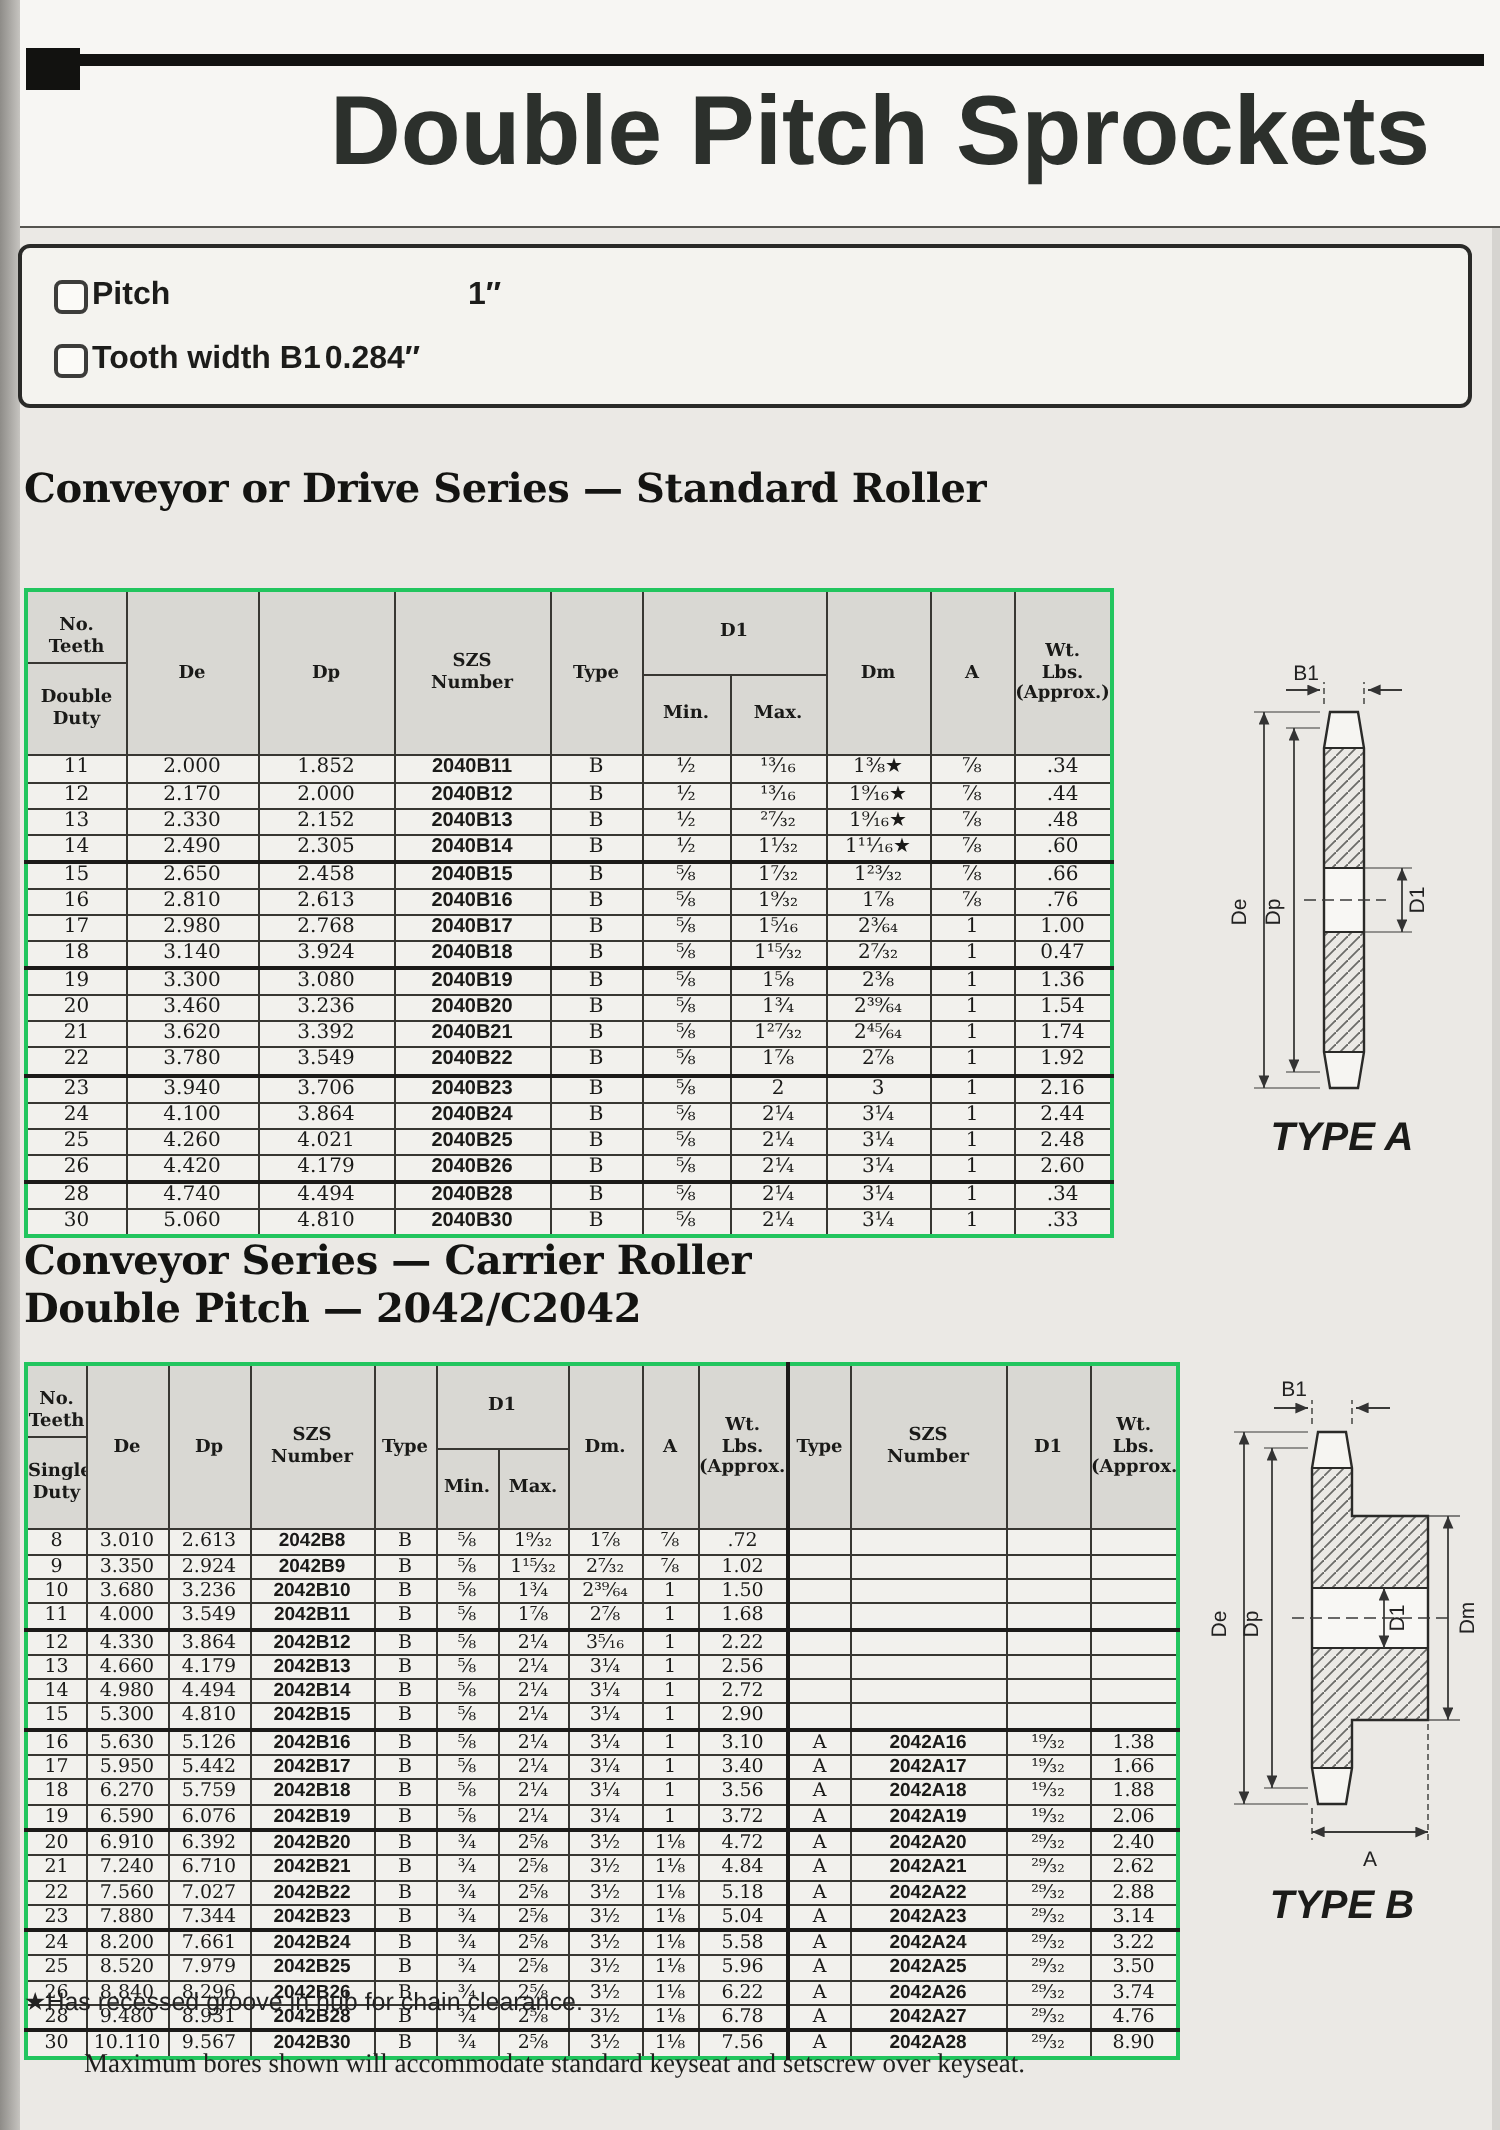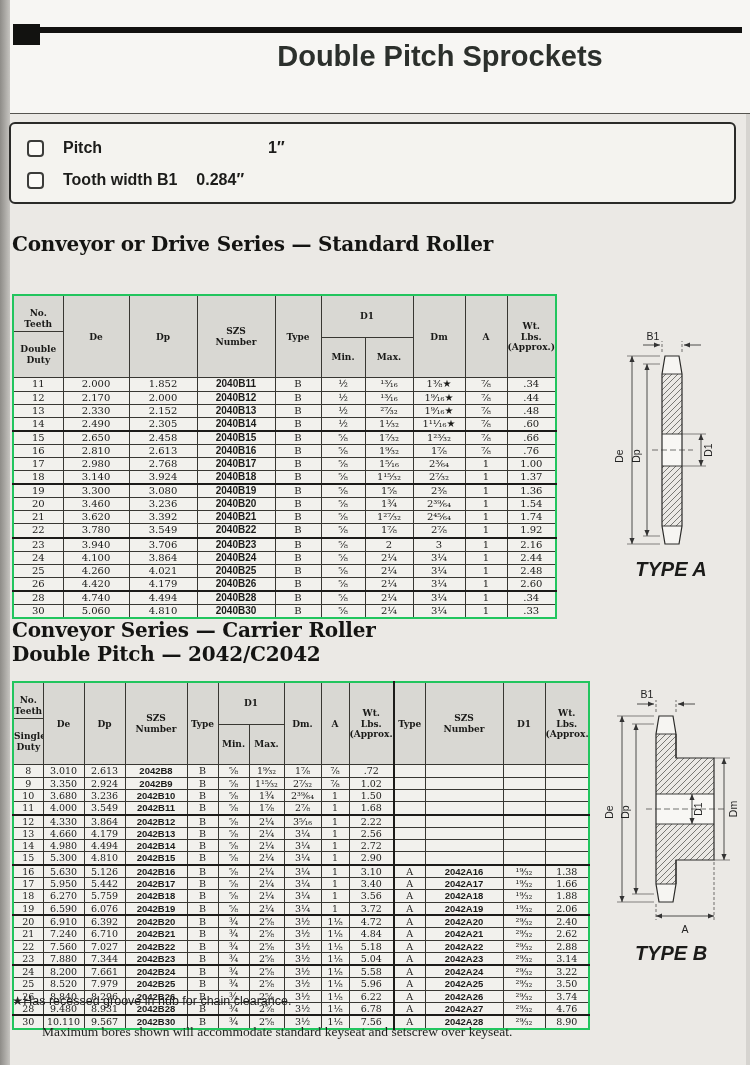--- a/index.html
+++ b/index.html
@@ -6,26 +6,26 @@
   .page{position:relative;width:750px;height:1065px;margin:0 auto;background:#ebe9e5;
         font-family:"DejaVu Serif","DejaVu Sans",serif;color:#1a1a18;overflow:hidden;}
   .edge-left{position:absolute;left:0;top:0;bottom:0;width:10px;
         background:linear-gradient(90deg,#8e8c88,#c6c4c0);}
   .edge-right{position:absolute;right:0;top:0;bottom:0;width:4px;background:#d6d4d0;}
   .band-top{position:absolute;left:10px;right:0;top:0;height:113px;background:#f7f6f3;
         border-bottom:1px solid #55544f;}
   .top-rule{position:absolute;left:14px;right:8px;top:27px;height:6px;background:#121210;}
   .top-square{position:absolute;left:13px;top:24px;width:27px;height:21px;background:#121210;}
   .title{position:absolute;left:140px;right:10px;top:42px;text-align:center;
-        font-family:"Liberation Sans",sans-serif;font-weight:700;font-size:29px;line-height:1;
+        font-family:"Liberation Sans",sans-serif;font-weight:700;font-size:49px;line-height:1;
         color:#2c302c;}
   
   .spec-box{position:absolute;left:9px;top:122px;width:727px;height:82px;
         border:2px solid #2a2a28;border-radius:6px;background:#f4f3ef;box-sizing:border-box;}
-  .spec-item{display:flex;align-items:center;gap:19px;margin:14px 0 0 16px;}
+  .spec-item{display:flex;align-items:center;gap:2px;margin:14px 0 0 16px;}
   .spec-item:first-child{margin-top:15px;}
   .cb{width:13px;height:13px;border:2px solid #3c3c3a;border-radius:4px;background:#fbfaf7;flex:0 0 auto;}
   .spec-label,.spec-value{font-family:"Liberation Sans",sans-serif;font-weight:700;font-size:16px;color:#1c1c1a;}
   .spec-item--pitch .spec-label{width:186px;}
   
   .sec-head{position:absolute;left:12px;font-weight:700;font-size:20px;line-height:1.18;
         color:#141412;letter-spacing:-0.2px;}
   .sec-head--1{top:233px;}
   .sec-head--2{top:619px;}
   
@@ -222,21 +222,21 @@
         <tr>
           <td>18</td>
           <td>3.140</td>
           <td>3.924</td>
           <td class="szs">2040B18</td>
           <td>B</td>
           <td>⅝</td>
           <td>1¹⁵⁄₃₂</td>
           <td>2⁷⁄₃₂</td>
           <td>1</td>
-          <td>1.37</td>
+          <td>0.47</td>
         </tr>
 
         <tr class="grp">
           <td>19</td>
           <td>3.300</td>
           <td>3.080</td>
           <td class="szs">2040B19</td>
           <td>B</td>
           <td>⅝</td>
           <td>1⅝</td>

